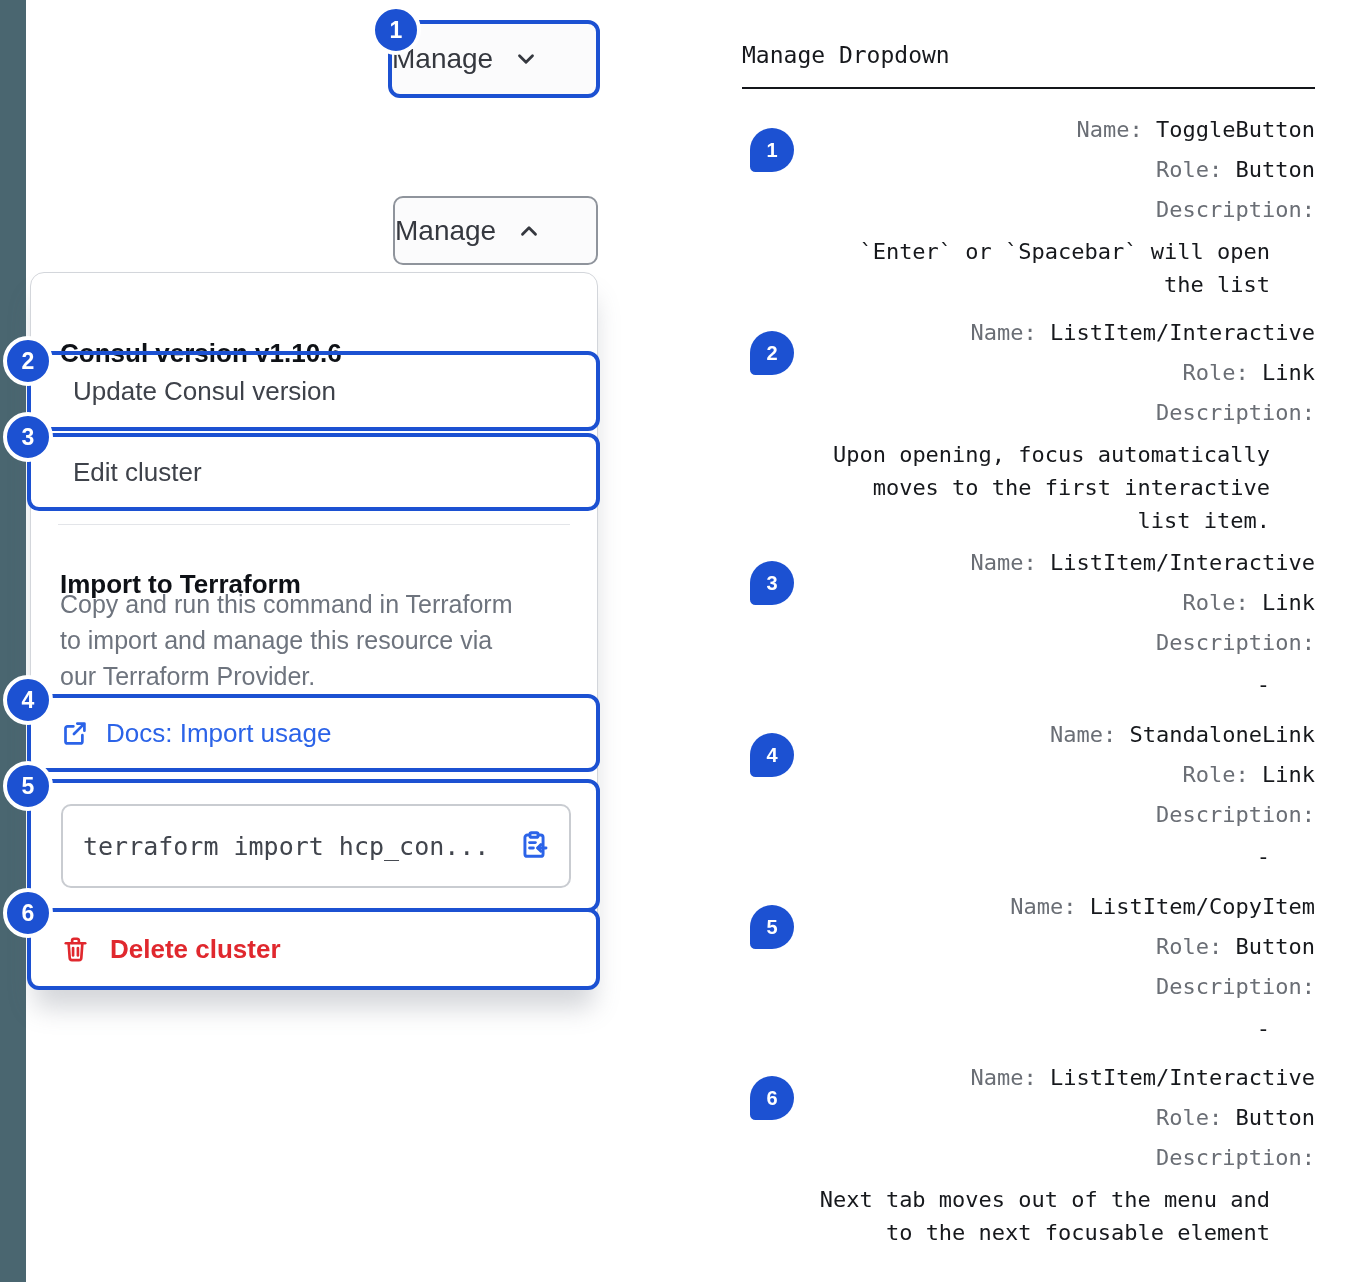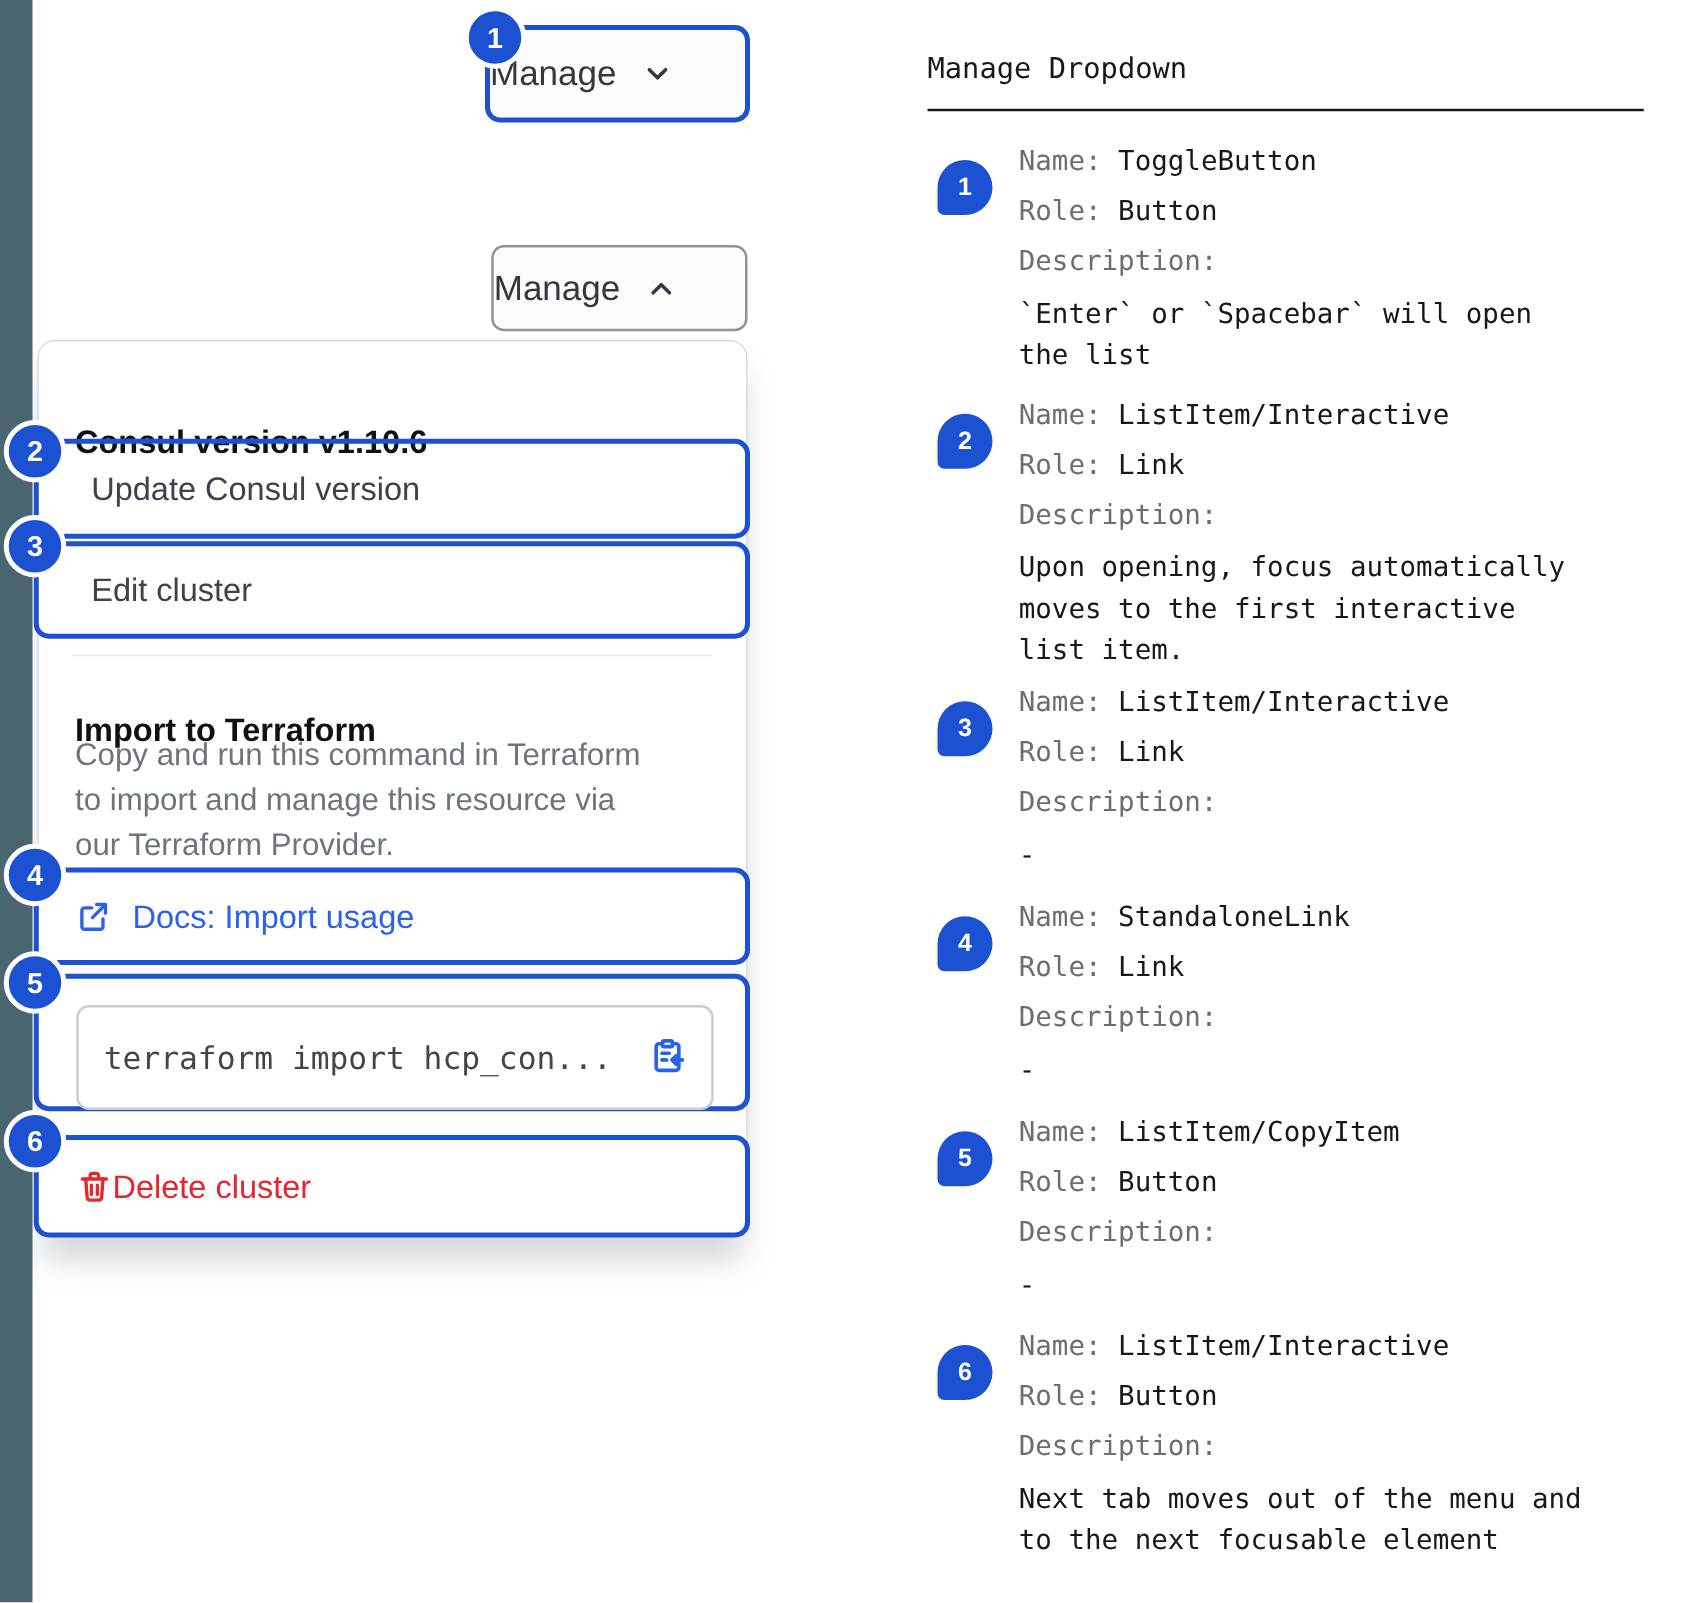--- a/index.html
+++ b/index.html
@@ -22,27 +22,27 @@
            box-shadow:0 22px 26px -4px rgba(100,108,122,0.28); }
   .menu-head { position:absolute; font-size:26px; font-weight:700; color:#0E1116; }
   .para { position:absolute; left:60px; top:586px; width:472px; font-size:25px; line-height:36px; color:#6E747E; }
   .divider { position:absolute; left:58px; top:524px; width:512px; height:1px; background:#E3E5E9; }
 
   
   .hl { position:absolute; border:4px solid #1C51D2; border-radius:12px; display:flex; align-items:center; }
   .hl-update { left:27px; top:351px; width:573px; height:80px; padding-left:30px; }
   .hl-edit   { left:27px; top:433px; width:573px; height:78px; padding-left:30px; }
   .hl-docs   { left:27px; top:694px; width:573px; height:78px; padding-left:30px; }
-  .hl-code   { left:27px; top:779px; width:573px; height:110px; }
+  .hl-code   { left:27px; top:779px; width:573px; height:133px; }
   .hl-delete { left:27px; top:908px; width:573px; height:82px; padding-left:30px; }
 
   .item-label { font-size:26px; color:#3E424A;margin-left:12px; }
   .docs-link { display:flex; align-items:center; gap:18px; color:#2B63E8; font-size:26px; font-weight:500; cursor:pointer; }
   .docs-link svg { width:27px; height:27px; stroke:#2B63E8; }
-  .delete-item { display:flex; align-items:center; color:#E0282E; font-size:26px; font-weight:400; cursor:pointer; }
+  .delete-item { display:flex; align-items:center; gap:20px; color:#E0282E; font-size:26px; font-weight:700; cursor:pointer; }
   .delete-item svg { width:29px; height:29px; stroke:#E0282E; }
 
   .codebox { position:absolute; left:30px; top:21px; width:510px; height:84px; background:#fff;
              border:2px solid #C9CCD1; border-radius:10px; display:flex; align-items:center;
              justify-content:space-between; padding:0 18px 0 20px; }
   .codebox code { font-family:"DejaVu Sans Mono", monospace; font-size:25px; color:#41454D; }
   .copy-btn { width:34px; height:34px; border:none; background:transparent; cursor:pointer; padding:0; }
   .copy-btn svg { width:32px; height:32px; stroke:#2B63E8; }
 
   
@@ -52,21 +52,21 @@
 
   
   .anno-title { position:absolute; left:742px; top:42px; font-family:"DejaVu Sans Mono", monospace;
                 font-size:23px; font-weight:500; color:#17191D; }
   .anno-rule { position:absolute; left:742px; top:87px; width:573px; height:2px; background:#14161A; }
 
   .anno { position:absolute; left:742px; width:600px; }
   .bubble { position:absolute; left:8px; top:18px; width:44px; height:44px; background:#1C51D2;
             border-radius:24px 24px 24px 6px; display:flex; align-items:center; justify-content:center;
             color:#fff; font-size:20px; font-weight:700; }
-  .anno-text { margin-left:73px; width:500px; font-family:"DejaVu Sans Mono", monospace; font-size:22px; }
+  .anno-text { margin-left:73px; width:500px; font-family:"DejaVu Sans Mono", monospace; font-size:22px;text-align:right; }
   .aline { height:40px; line-height:40px; white-space:nowrap; }
   .lbl { color:#6A6E75; }
   .val { color:#16181C; }
   .desc-val { margin-top:5px; line-height:33px; max-width:455px; color:#16181C; }
 </style>
 </head>
 <body>
 
 <div class="stage">
 

